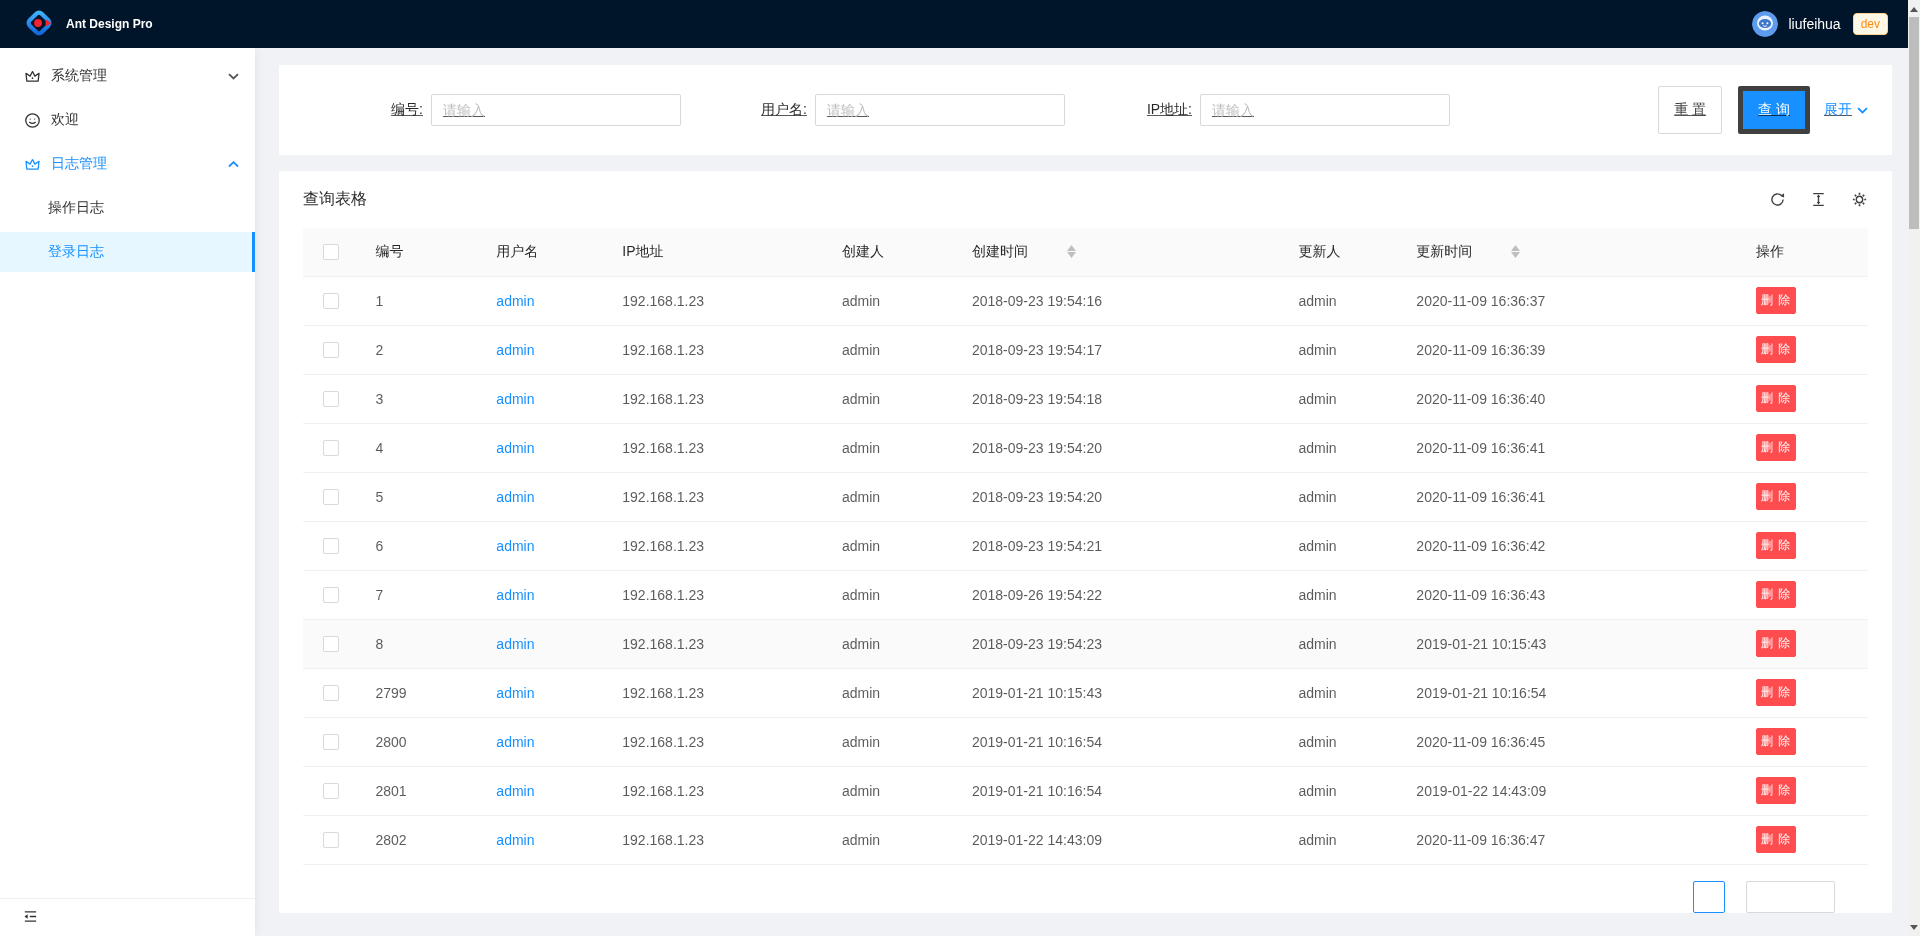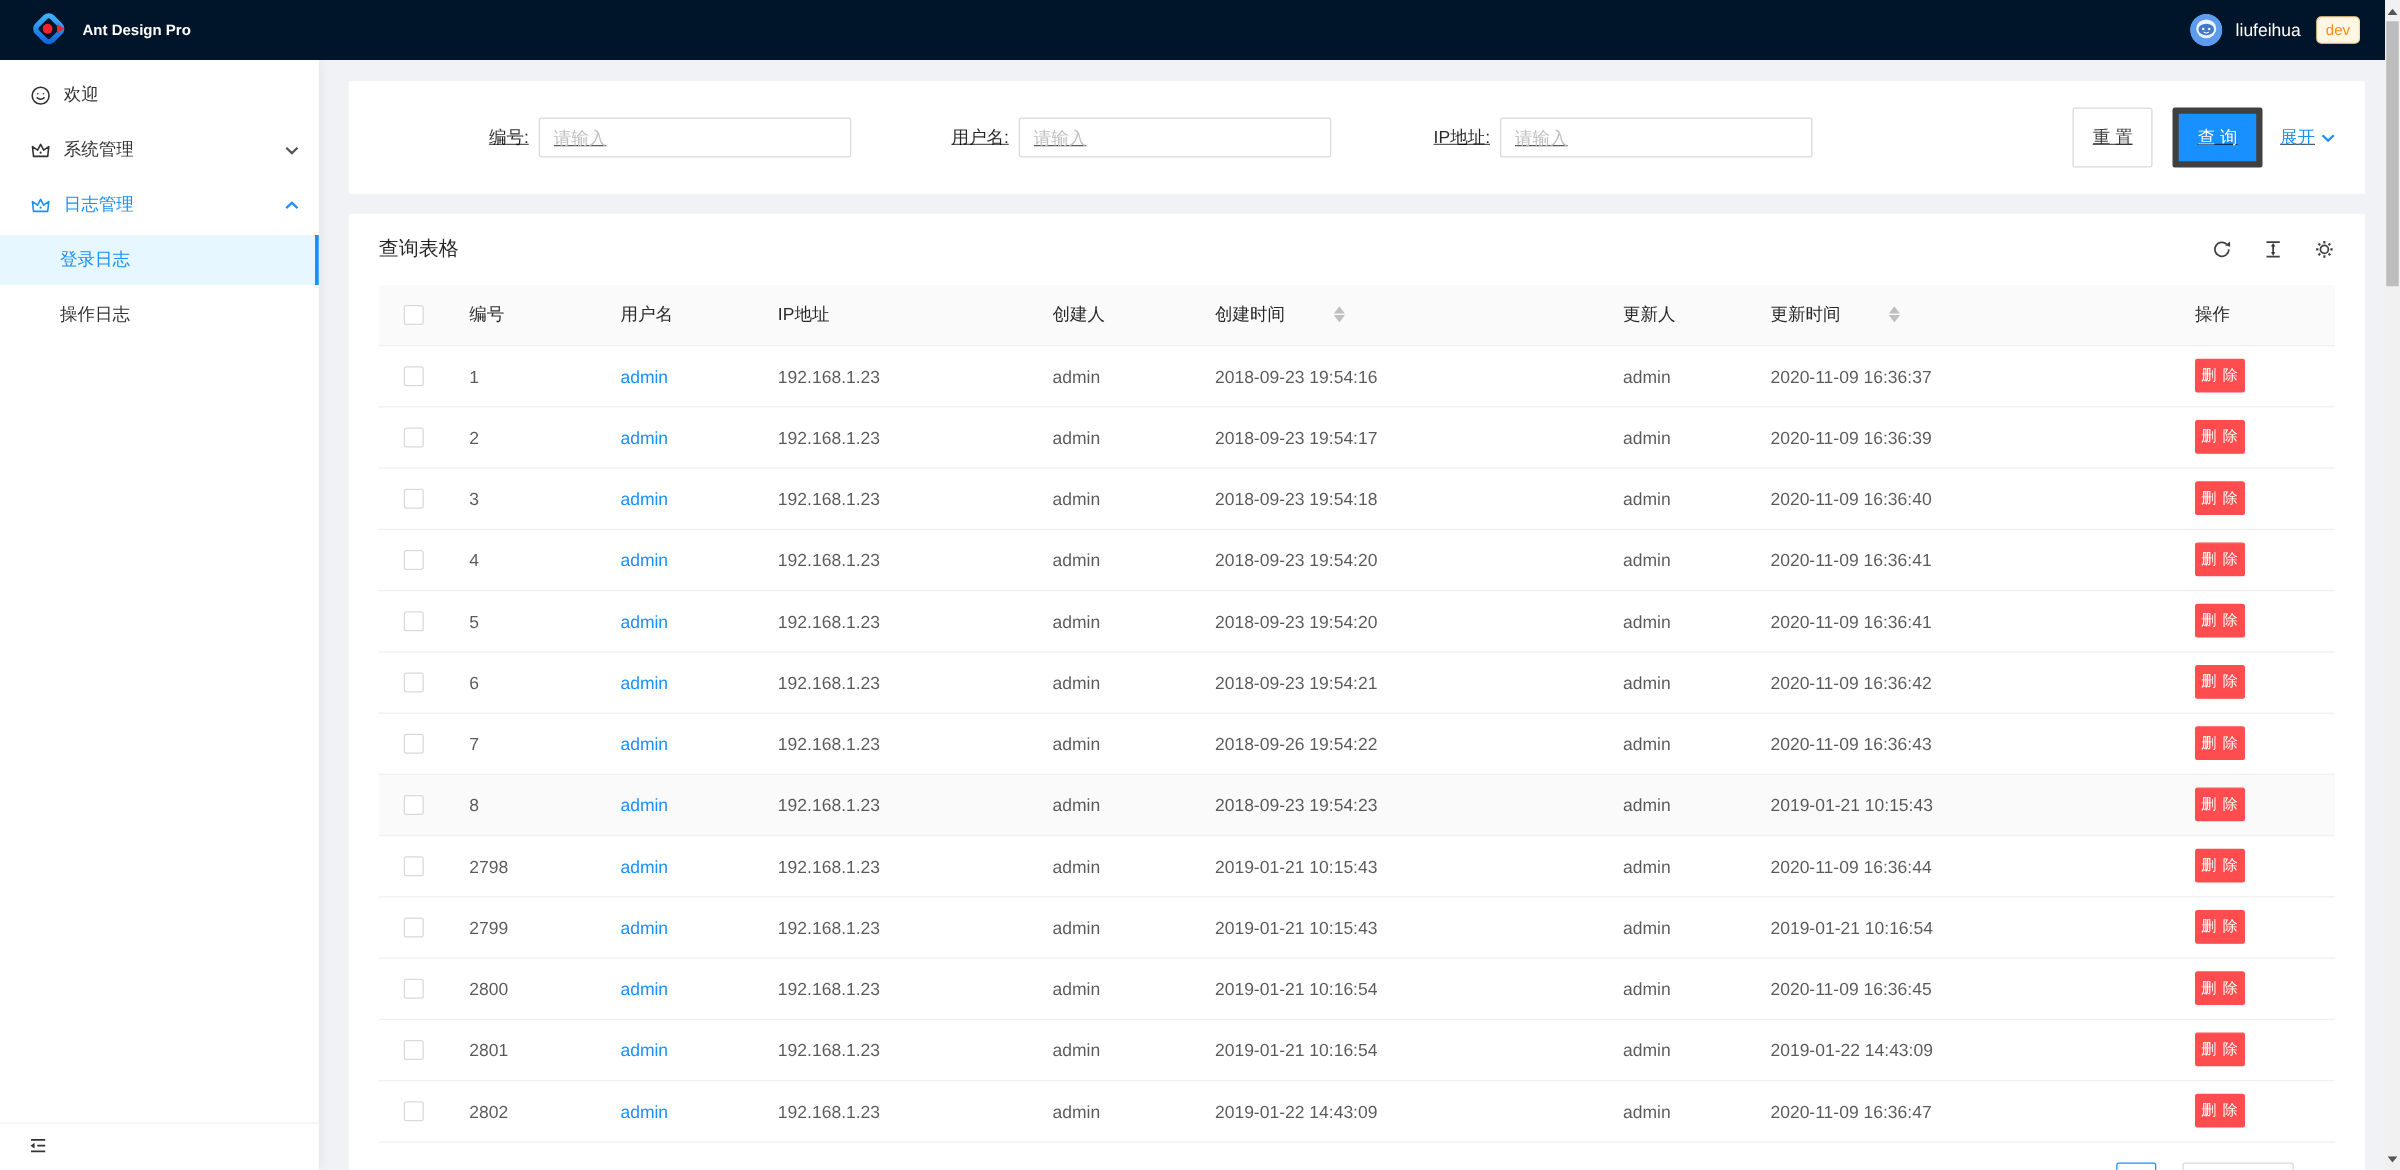--- a/index.html
+++ b/index.html
@@ -173,64 +173,64 @@
     <span class="user-name">liufeihua</span>
     <span class="env-tag">dev</span>
   </div>
 </div>
 
 <div class="sidebar">
   <div class="menu">
     <div class="menu-item">
       <span class="m-icon">
         <svg viewBox="0 0 24 24" fill="none" stroke="currentColor" stroke-width="1.8">
-          <circle cx="12" cy="12" r="9.5"></circle>
-          <circle cx="8.8" cy="10" r="0.9" fill="currentColor" stroke="none"></circle>
-          <circle cx="15.2" cy="10" r="0.9" fill="currentColor" stroke="none"></circle>
-          <path d="M7.5 14 q4.5 4.2 9 0"></path>
-        </svg>
-      </span>
-      <span>欢迎</span>
-    </div>
-
-    <div class="menu-item">
-      <span class="m-icon">
-        <svg viewBox="0 0 24 24" fill="none" stroke="currentColor" stroke-width="1.8">
           <path d="M4 18.5 L2.8 7.5 L8.6 11.5 L12 5 L15.4 11.5 L21.2 7.5 L20 18.5 Z" stroke-linejoin="round"></path>
           <circle cx="12" cy="14.3" r="1.2" fill="currentColor" stroke="none"></circle>
         </svg>
       </span>
       <span>系统管理</span>
       <span class="chev">
         <svg width="11" height="7" viewBox="0 0 11 7" fill="none" stroke="currentColor" stroke-width="1.8">
             <path d="M1 1.2 L5.5 5.5 L10 1.2"></path>
           </svg>
       </span>
+    </div>
+
+    <div class="menu-item">
+      <span class="m-icon">
+        <svg viewBox="0 0 24 24" fill="none" stroke="currentColor" stroke-width="1.8">
+          <circle cx="12" cy="12" r="9.5"></circle>
+          <circle cx="8.8" cy="10" r="0.9" fill="currentColor" stroke="none"></circle>
+          <circle cx="15.2" cy="10" r="0.9" fill="currentColor" stroke="none"></circle>
+          <path d="M7.5 14 q4.5 4.2 9 0"></path>
+        </svg>
+      </span>
+      <span>欢迎</span>
     </div>
 
     <div class="menu-item active-parent">
       <span class="m-icon">
         <svg viewBox="0 0 24 24" fill="none" stroke="currentColor" stroke-width="1.8">
           <path d="M4 18.5 L2.8 7.5 L8.6 11.5 L12 5 L15.4 11.5 L21.2 7.5 L20 18.5 Z" stroke-linejoin="round"></path>
           <circle cx="12" cy="14.3" r="1.2" fill="currentColor" stroke="none"></circle>
         </svg>
       </span>
       <span>日志管理</span>
       <span class="chev">
         <svg width="11" height="7" viewBox="0 0 11 7" fill="none" stroke="currentColor" stroke-width="1.8">
             <path d="M1 5.5 L5.5 1.2 L10 5.5"></path>
           </svg>
       </span>
     </div>
 
+    <div class="submenu-item">
+      <span>操作日志</span>
+    </div>
     <div class="submenu-item selected">
       <span>登录日志</span>
-    </div>
-    <div class="submenu-item">
-      <span>操作日志</span>
     </div>
   </div>
 
   <div class="sidebar-footer">
     <span>
       <svg viewBox="0 0 24 24" fill="none" stroke="currentColor" stroke-width="1.9">
         <path d="M4 5.5 h16 M11 12 h9 M4 18.5 h16"></path>
         <polygon points="8,8.8 8,15.2 3.4,12" fill="currentColor" stroke="none"></polygon>
       </svg>
     </span>
@@ -433,31 +433,20 @@
     <td>8</td>
     <td><a class="link">admin</a></td>
     <td>192.168.1.23</td>
     <td>admin</td>
     <td>2018-09-23 19:54:23</td>
     <td>admin</td>
     <td>2019-01-21 10:15:43</td>
     <td><button class="del-btn">删 除</button></td>
   </tr>
 
-  <tr>
-    <td class="col-sel"><span class="checkbox"></span></td>
-    <td>2798</td>
-    <td><a class="link">admin</a></td>
-    <td>192.168.1.23</td>
-    <td>admin</td>
-    <td>2019-01-21 10:15:43</td>
-    <td>admin</td>
-    <td>2020-11-09 16:36:44</td>
-    <td><button class="del-btn">删 除</button></td>
-  </tr>
 
   <tr>
     <td class="col-sel"><span class="checkbox"></span></td>
     <td>2799</td>
     <td><a class="link">admin</a></td>
     <td>192.168.1.23</td>
     <td>admin</td>
     <td>2019-01-21 10:15:43</td>
     <td>admin</td>
     <td>2019-01-21 10:16:54</td>

